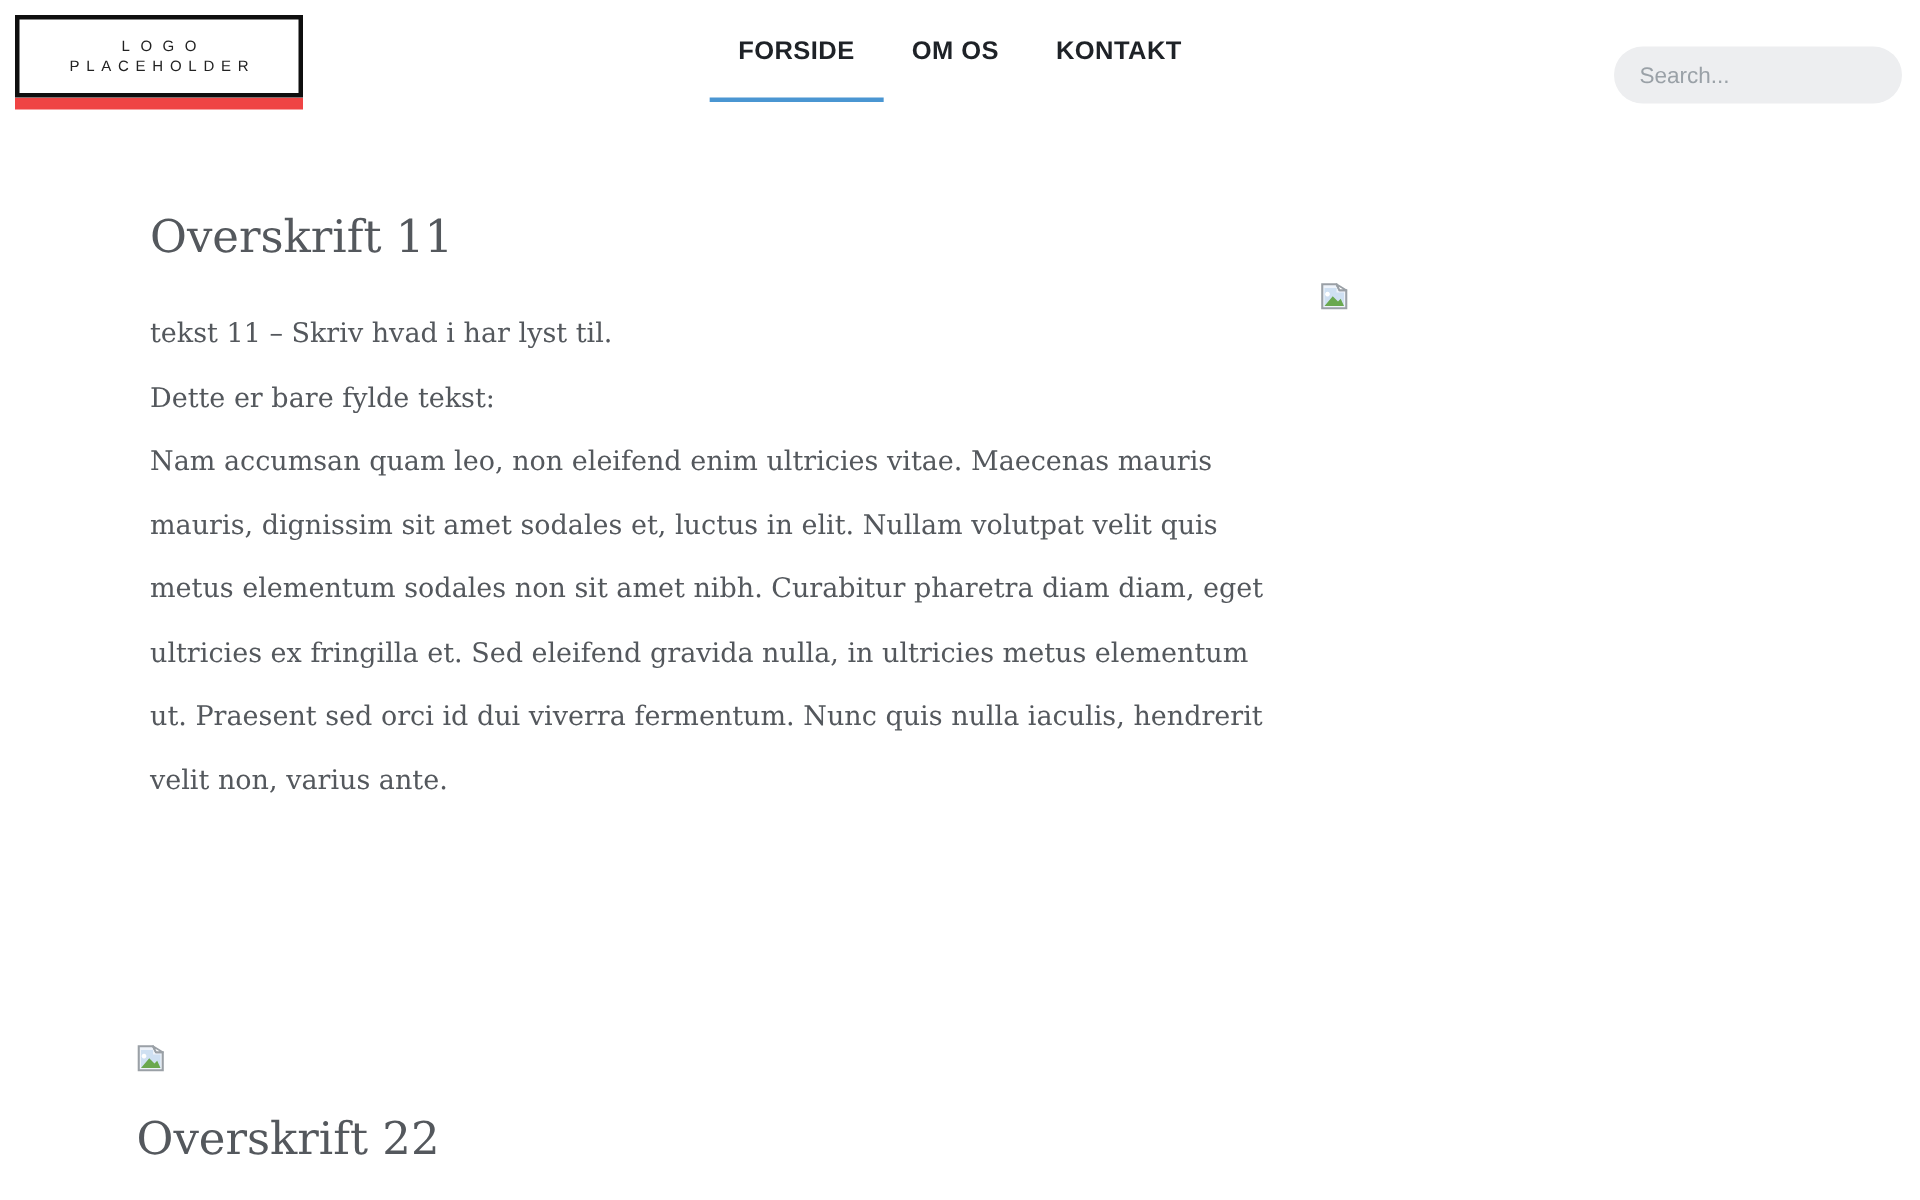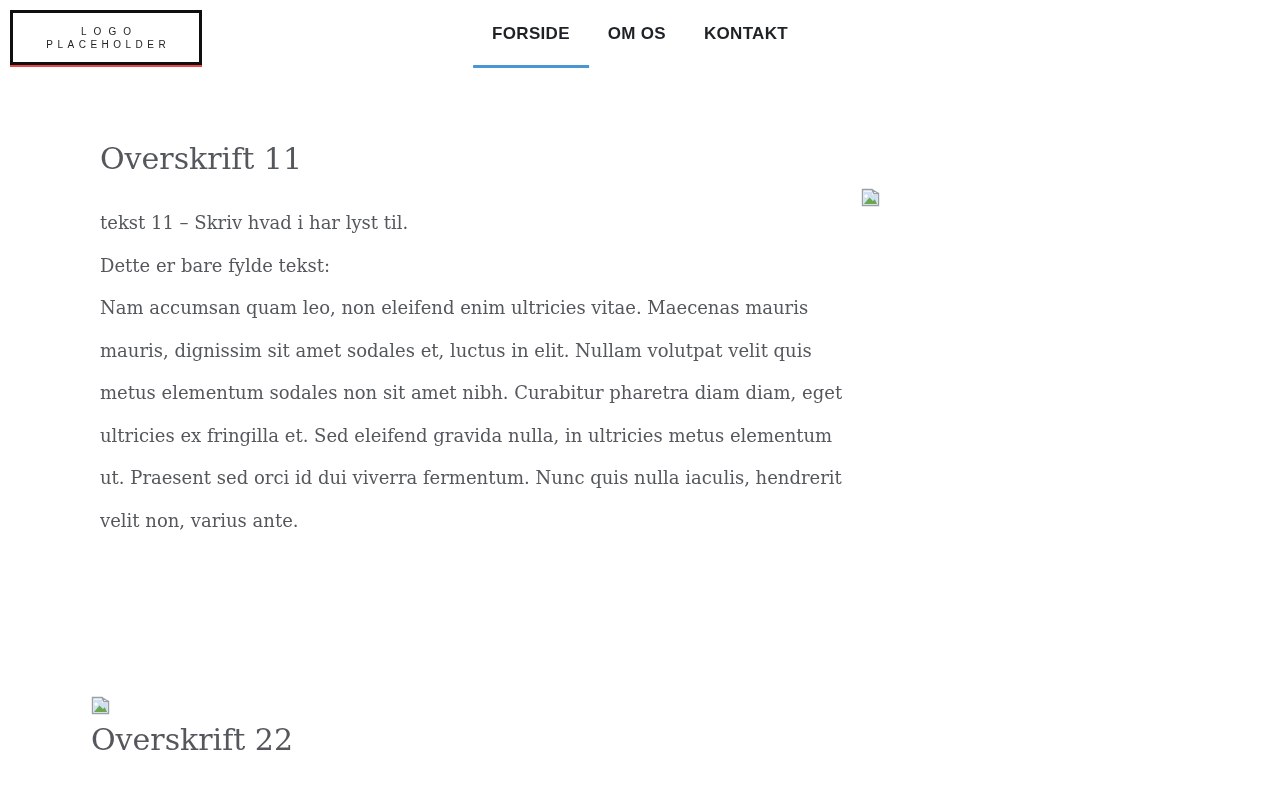--- a/index.html
+++ b/index.html
@@ -10,21 +10,21 @@
     font-family: "Liberation Sans", sans-serif;
   }
   
   .header {
     position: relative;
     width: 1280px; height: 90px;
     background: #ffffff;
   }
   .logo-wrap {
     position: absolute; left: 10px; top: 10px;
-    border-bottom: 2px solid #ef4444;
+    border-bottom: 8px solid #ef4444;
     cursor: pointer;
   }
   .logo-box {
     width: 192px; height: 55px;
     border: 3px solid #0f0f0f;
     display: flex; flex-direction: column;
     align-items: center; justify-content: center;
     background: #ffffff;
   }
   .logo-line1 {
@@ -81,20 +81,21 @@
   .search-button {
     width: 37px; height: 38px;
     border: none;
     background: #4b5157;
     border-radius: 0 19px 19px 0;
     cursor: pointer;
   }
   
   .section {
     display: flex;
+    gap: 19px;
   }
   .section-1 {
     margin: 48px 0 0 100px;
     width: 1080px;
   }
   .section-1 .col-text { width: 752px; }
   .section-1 .col-media { flex: 1; }
   .section-1 .broken-img { margin: 50px 0 0 9px; }
   .section-2 {
     margin: 104px 0 0 91px;
@@ -137,20 +138,24 @@
       <span>FORSIDE</span>
     </div>
     <div class="nav-item">
       <span>OM OS</span>
     </div>
     <div class="nav-item">
       <span>KONTAKT</span>
     </div>
   </nav>
 
+  <form class="search-form">
+    <input class="search-input" type="text" placeholder="Search..." style="">
+    <button class="search-button" type="submit"></button>
+  </form>
 </div>
 
 <div class="section section-1">
   <div class="col-text">
     <h2 class="heading">Overskrift 11</h2>
     <div class="body-text">
       <p>tekst 11 – Skriv hvad i har lyst til.</p>
       <p>Dette er bare fylde tekst:</p>
       <p>Nam accumsan quam leo, non eleifend enim ultricies vitae. Maecenas mauris mauris, dignissim sit amet sodales et, luctus in elit. Nullam volutpat velit quis metus elementum sodales non sit amet nibh. Curabitur pharetra diam diam, eget ultricies ex fringilla et. Sed eleifend gravida nulla, in ultricies metus elementum ut. Praesent sed orci id dui viverra fermentum. Nunc quis nulla iaculis, hendrerit velit non, varius ante.</p>
     </div>

